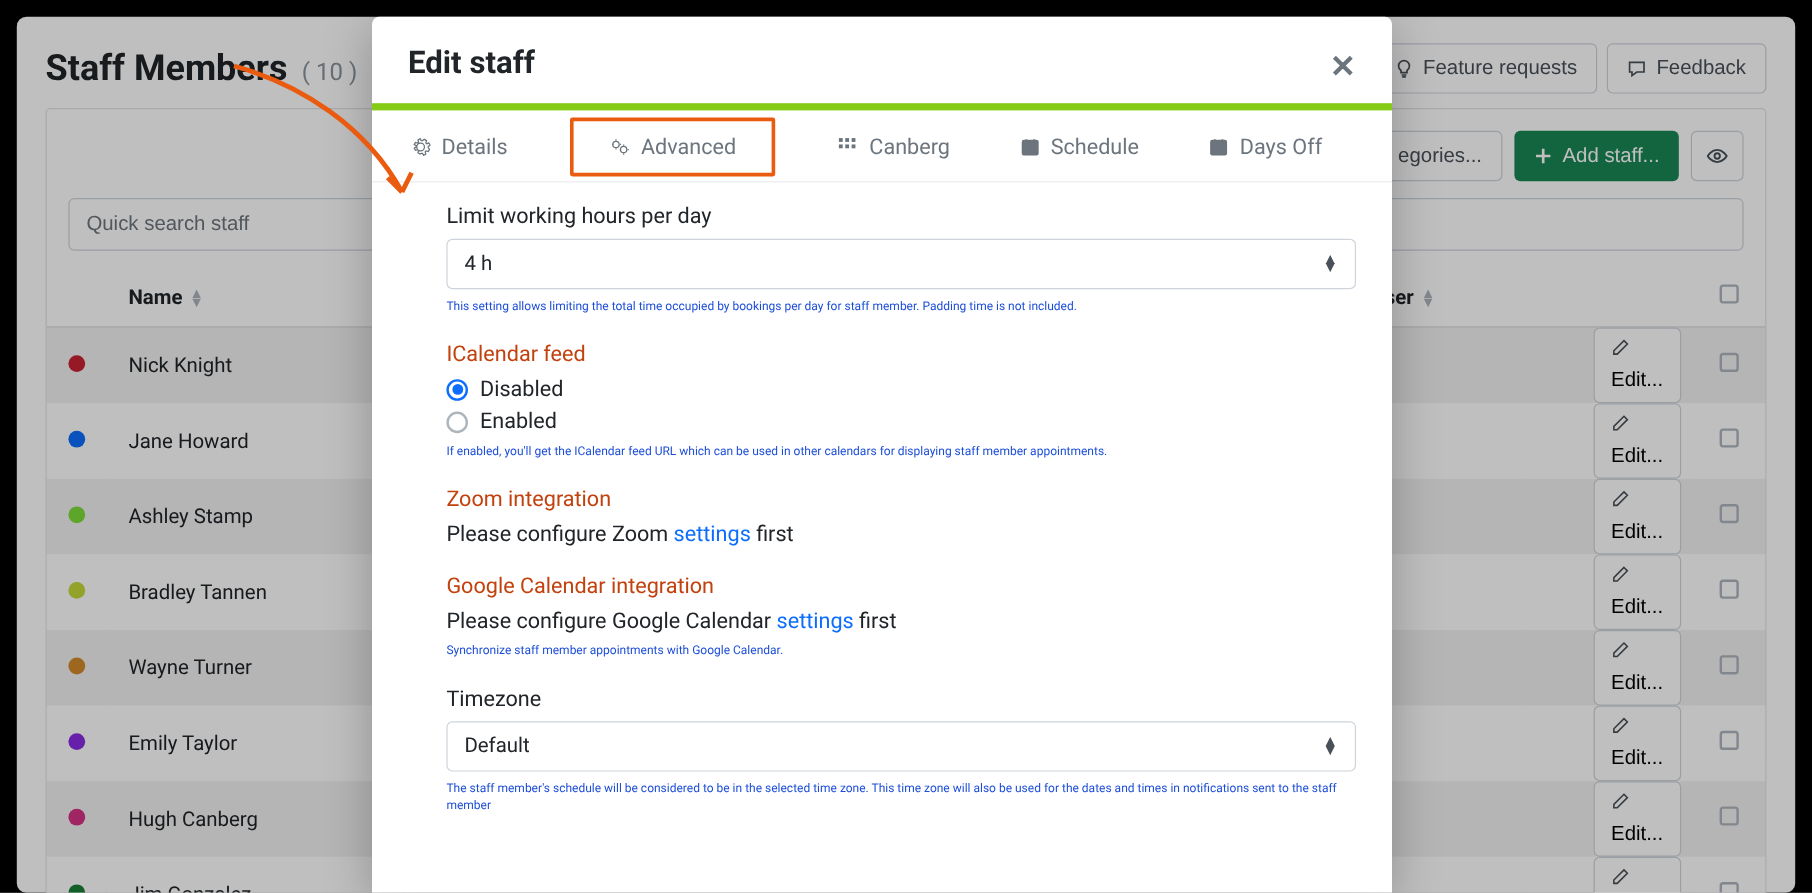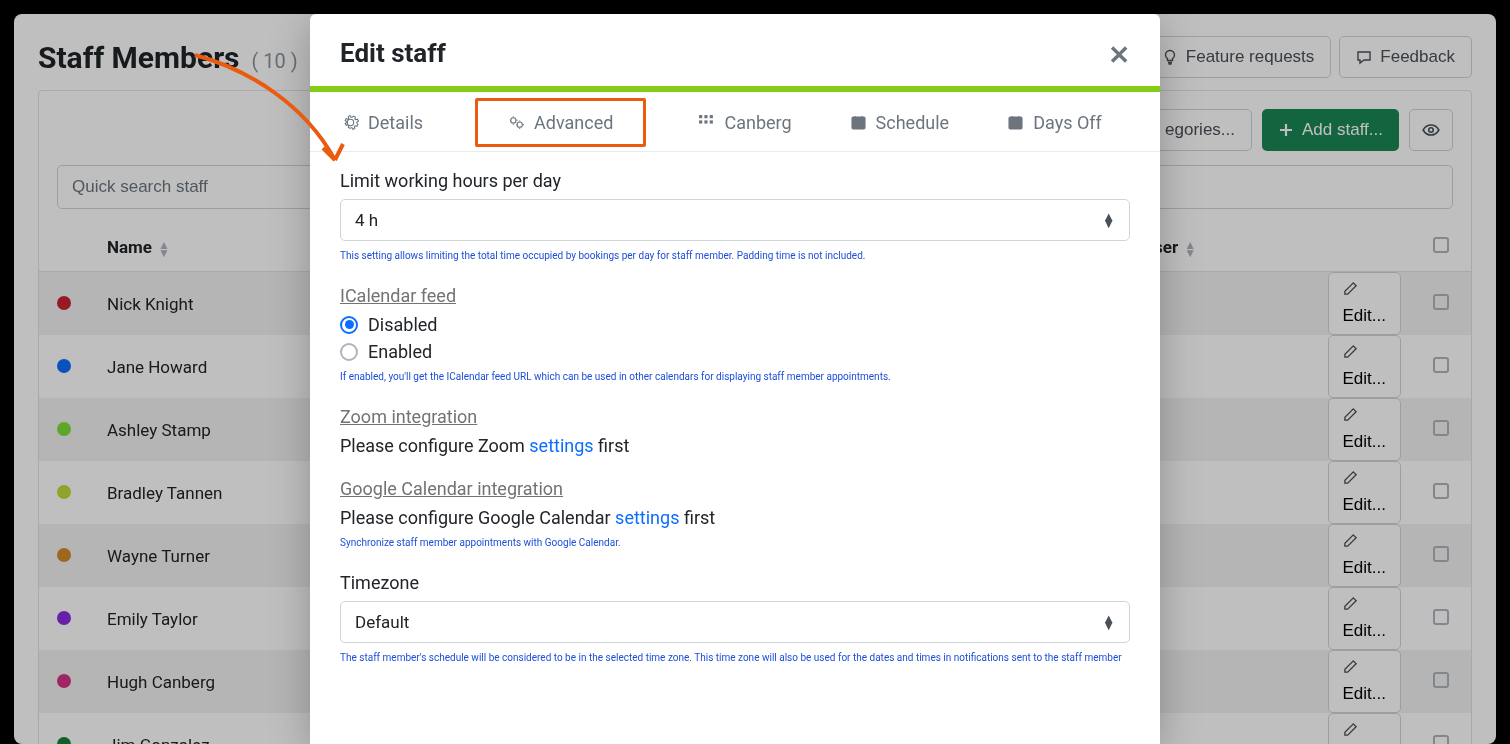--- a/index.html
+++ b/index.html
@@ -49,30 +49,30 @@
 .modal-header { display: flex; justify-content: space-between; align-items: flex-end; padding: 24px 30px 18px; border-bottom: 6px solid #84cc16; }
 .modal-title { font-size: 26px; font-weight: 700; color: #212529; }
 .close-btn { background: none; border: none; font-size: 26px; color: #6c757d; cursor: pointer; font-weight: 700; line-height: 1; }
 
 .modal-tabs { display: flex; gap: 54px; padding: 16px 30px 14px; border-bottom: 1px solid #e9ecef; text-align: right; }
 .tab { display: inline-flex; align-items: center; gap: 9px; font-size: 18px; color: #6c757d; cursor: pointer; padding: 4px 2px; }
 .tab svg { width: 17px; height: 17px; fill: currentColor; }
 .tab-active { color: #6c757d; border: 3px solid #ea5b10; padding: 8px 30px; margin: -10px -4px; border-radius: 2px; }
 
 .modal-body { padding: 18px 30px 30px; overflow-y: auto; flex: 1; font-size: 17px; color: #212529; }
-.form-group { margin-bottom: 22px; }
+.form-group { margin-bottom: 22px; margin-left: 32px; }
 .form-label { display: block; margin-bottom: 8px; font-size: 18px; color: #212529; }
 .select { width: 100%; border: 1px solid #ced4da; border-radius: 5px; padding: 10px 14px; font-size: 17px; color: #212529; position: relative; display: flex; justify-content: space-between; align-items: center; cursor: pointer; }
 .select-caret { font-size: 13px; line-height: 7px; color: #495057; }
 .help-text { font-size: 10px; color: #1d4ed8; margin-top: 8px; line-height: 1.4; }
 .radio-row { display: flex; align-items: center; gap: 10px; margin: 6px 0; font-size: 18px; }
 .radio { width: 18px; height: 18px; border-radius: 50%; border: 2px solid #adb5bd; display: inline-flex; align-items: center; justify-content: center; }
 .radio.checked { border-color: #0d6efd; }
 .radio.checked::after { content: ""; width: 9px; height: 9px; background: #0d6efd; border-radius: 50%; }
-.section-heading { font-size: 18px; color: #737373; margin-bottom: 8px; text-decoration: underline; }
+.section-heading { font-size: 18px; color: #c2410c; margin-bottom: 8px; }
 .inline-text { font-size: 18px; }
 .link { color: #0d6efd; cursor: pointer; }
 
 
 .arrow-svg { position: absolute; top: 50px; left: 185px; pointer-events: none; z-index: 50; }
 </style>
 </head>
 <body>
 
 <div class="page-wrap">

